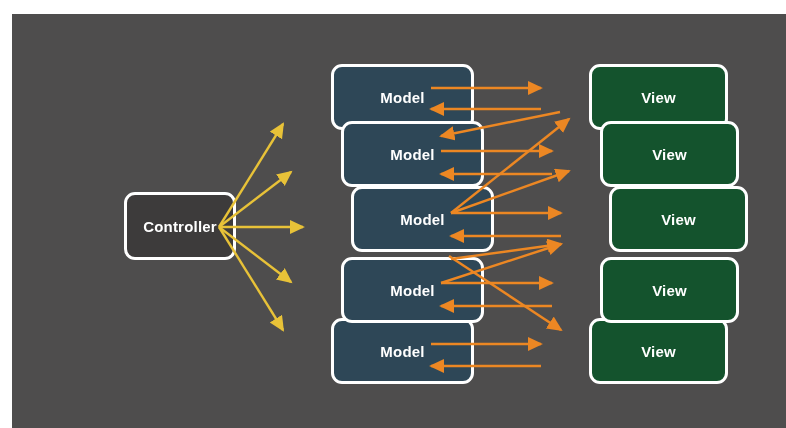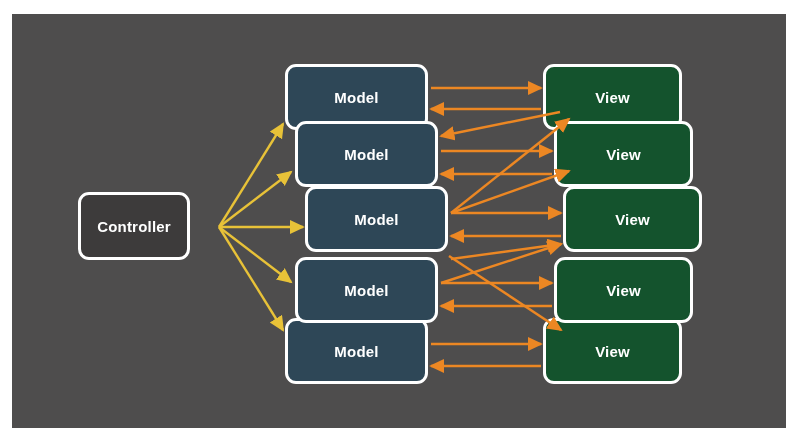--- a/index.html
+++ b/index.html
@@ -25,20 +25,21 @@
     border-radius:11px;
     display:flex;
     align-items:center;
     justify-content:center;
     color:#ffffff;
     font-size:15px;
     font-weight:bold;
     letter-spacing:.2px;
     line-height:1;
     user-select:none;
+    margin-left:46px;
   }
   .node.controller{ background:#3d3b3b; font-size:15px; }
   .node.model{ background:#2e4757; }
   .node.view{ background:#14532d; }
   
   .z1{z-index:3}.z2{z-index:4}.z3{z-index:5}.z4{z-index:4}.z5{z-index:3}
   #arrows{position:absolute;left:0;top:0;width:786px;height:428px;z-index:8;pointer-events:none}
   .lbl{pointer-events:none}
 </style>
 </head>

